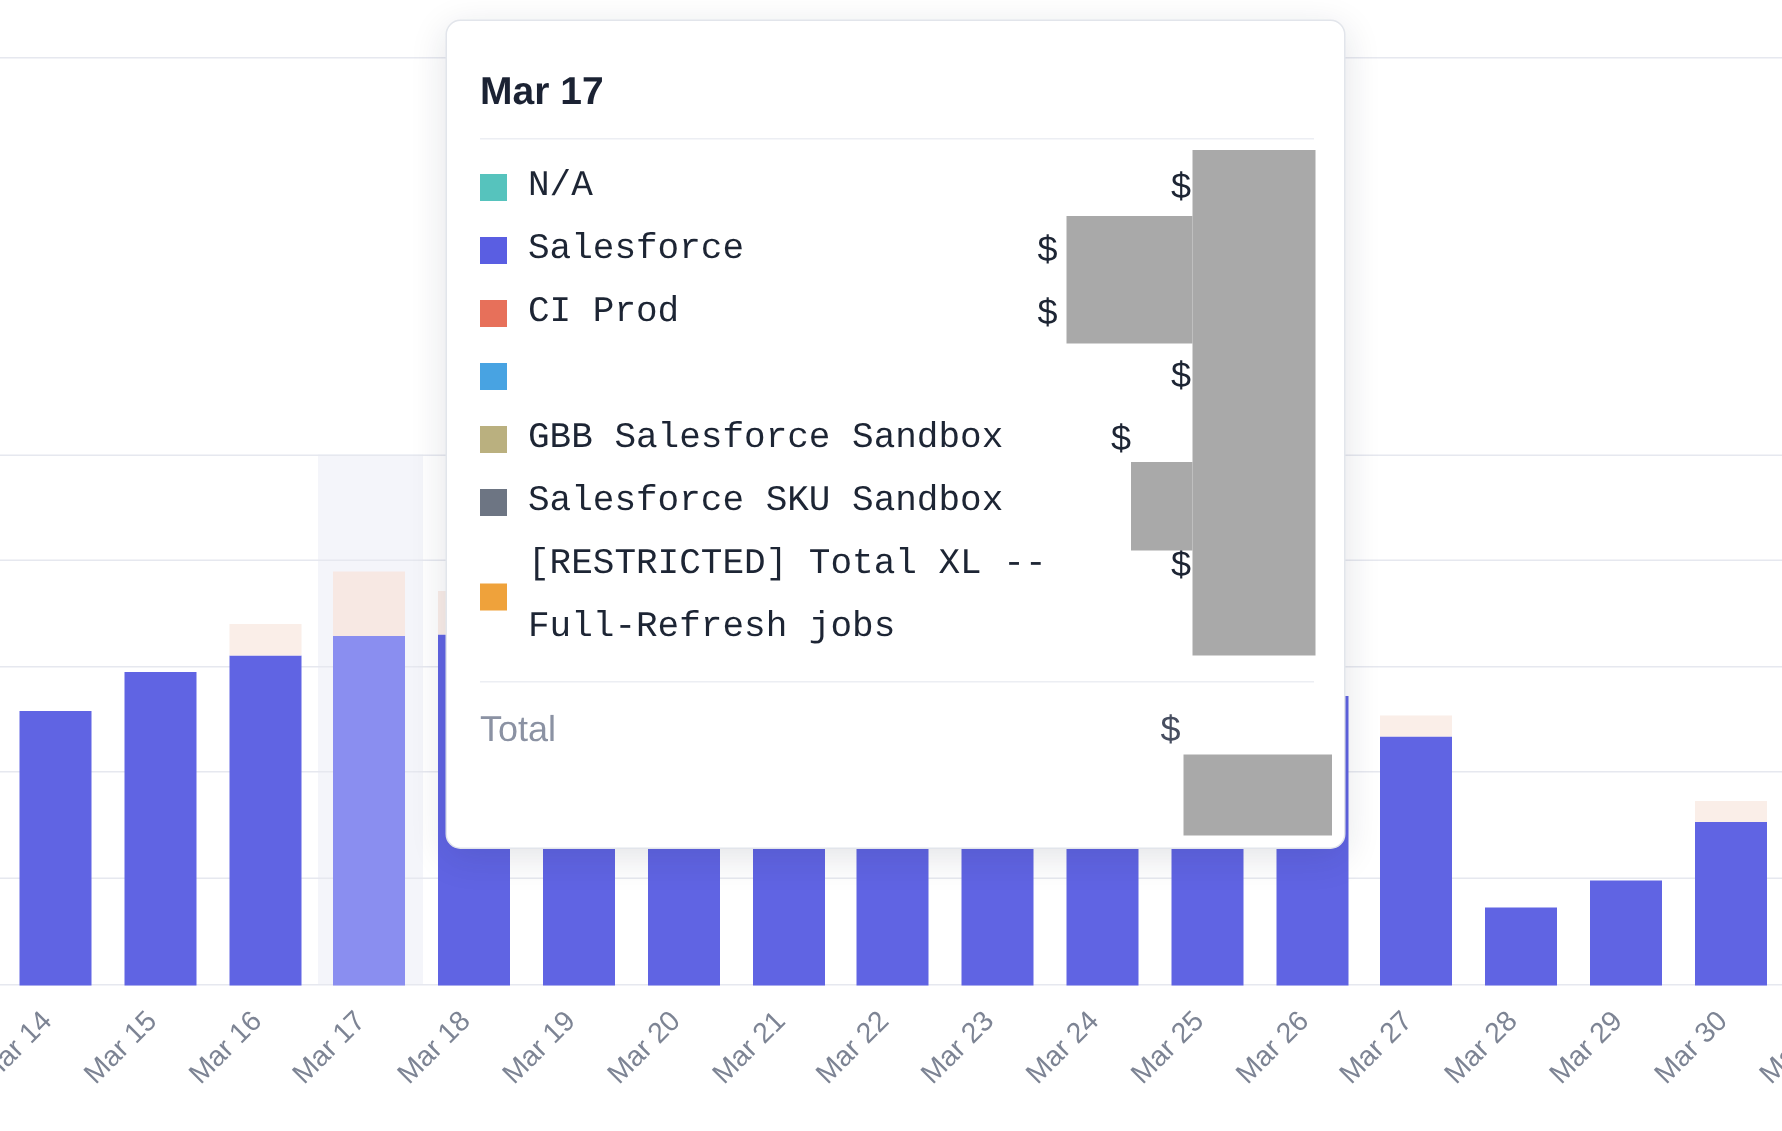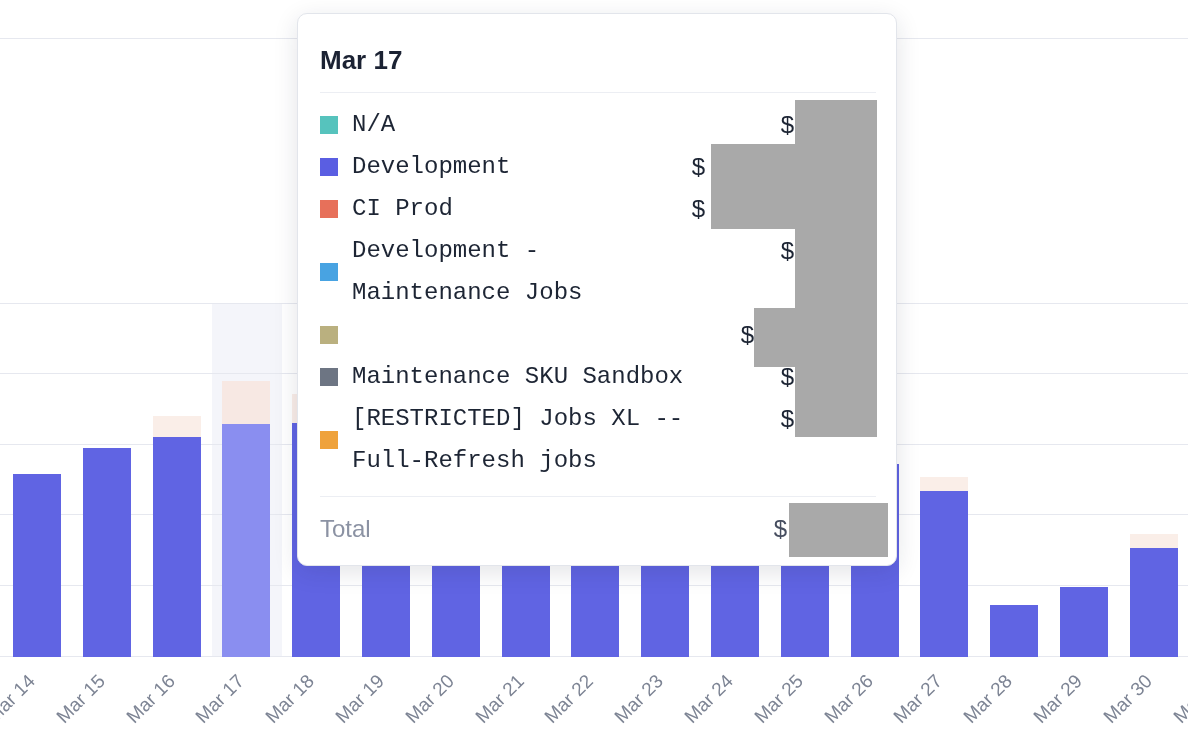--- a/index.html
+++ b/index.html
@@ -101,45 +101,45 @@
     <div class="tt-title">Mar 17</div>
     <div class="tt-div"></div>
     <div class="tt-rows" id="tt-rows">
         <div class="tt-row">
           <span class="tt-swatch" style="background: rgb(86, 195, 189);"></span>
           <span class="tt-label">N/A</span>
           <span class="tt-amt" style="padding-right: 82px;">$</span>
         </div>
         <div class="tt-row">
           <span class="tt-swatch" style="background: rgb(90, 94, 226);"></span>
-          <span class="tt-label">Development</span>
+          <span class="tt-label">Salesforce</span>
           <span class="tt-amt" style="padding-right: 171px;">$</span>
         </div>
         <div class="tt-row">
           <span class="tt-swatch" style="background: rgb(231, 112, 90);"></span>
           <span class="tt-label">CI Prod</span>
           <span class="tt-amt" style="padding-right: 171px;">$</span>
         </div>
         <div class="tt-row">
           <span class="tt-swatch" style="background: rgb(72, 163, 226);"></span>
-          <span class="tt-label">Development - Maintenance Jobs</span>
           <span class="tt-amt" style="padding-right: 82px;">$</span>
         </div>
         <div class="tt-row">
           <span class="tt-swatch" style="background: rgb(186, 176, 127);"></span>
+          <span class="tt-label">GBB Salesforce Sandbox</span>
           <span class="tt-amt" style="padding-right: 122px;">$</span>
         </div>
         <div class="tt-row">
           <span class="tt-swatch" style="background: rgb(109, 117, 131);"></span>
-          <span class="tt-label">Maintenance SKU Sandbox</span>
+          <span class="tt-label">Salesforce SKU Sandbox</span>
           <span class="tt-amt" style="padding-right: 82px;">$</span>
         </div>
         <div class="tt-row">
           <span class="tt-swatch" style="background: rgb(239, 162, 59);"></span>
-          <span class="tt-label">[RESTRICTED] Jobs XL -- Full-Refresh jobs</span>
+          <span class="tt-label">[RESTRICTED] Total XL -- Full-Refresh jobs</span>
           <span class="tt-amt" style="padding-right: 82px;">$</span>
         </div>
       </div>
     <div class="tt-div2"></div>
     <div class="tt-total">
       <span class="tt-total-label">Total</span>
       <span class="tt-total-amt">$</span>
     </div>
   </div>
 

